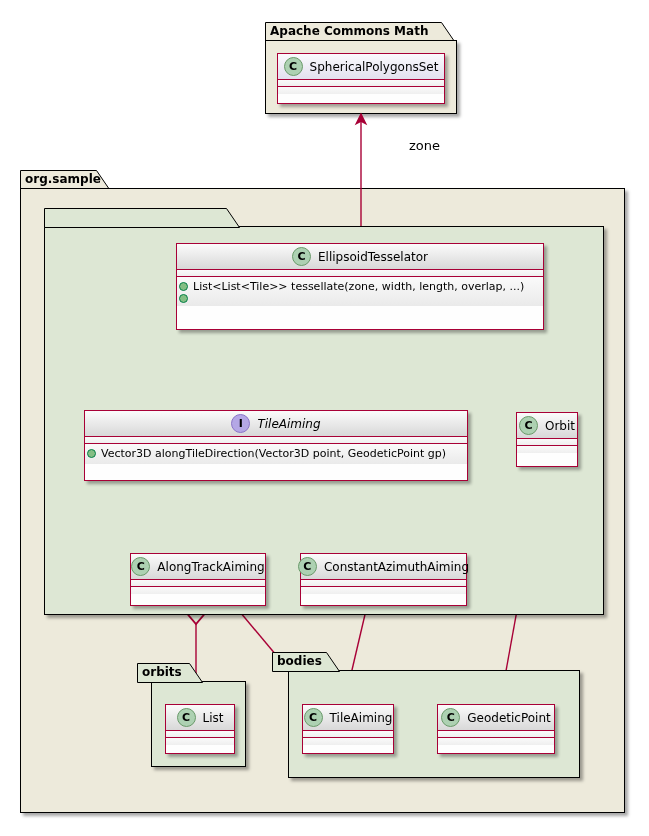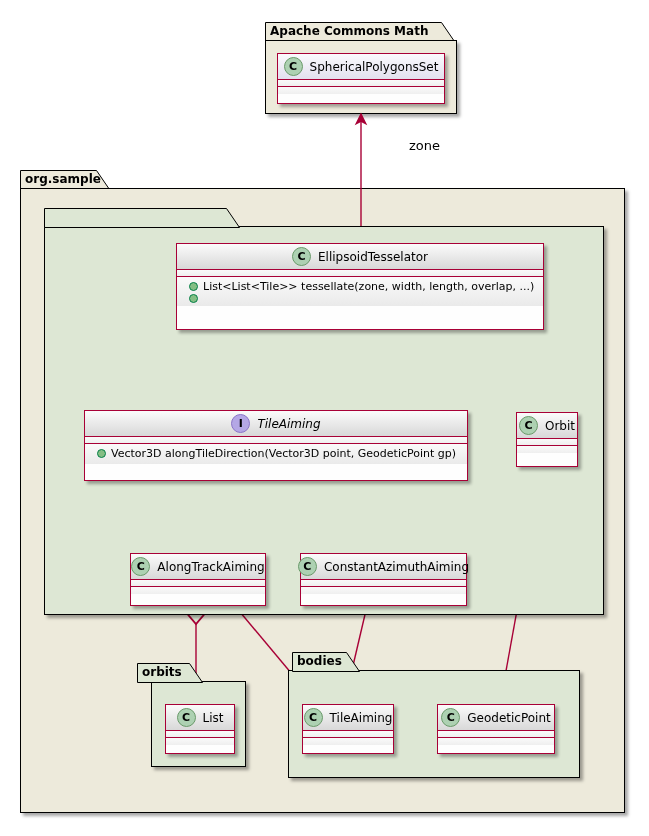--- a/index.html
+++ b/index.html
@@ -87,21 +87,21 @@
     box-sizing: border-box;
     height: 7px;
     border-bottom: 1px solid #A80036;
     background: linear-gradient(to bottom, #FAFAFA 0%, #EFEFEF 100%);
   }
   .cls-strip.last { border-bottom: none; }
 
   .cls-members {
     box-sizing: border-box;
     border-bottom: none;
-    padding: 2px 5px 3px 12px;
+    padding: 2px 5px 3px 2px;
     background: linear-gradient(to bottom, #FAFAFA 0%, #EAEAEA 100%);
   }
   .member {
     display: flex;
     align-items: center;
     gap: 5px;
     font-size: 11px;
     line-height: 15px;
     color: #000;
     white-space: nowrap;
@@ -185,21 +185,21 @@
   <div class="pkg pkg-green" style="left:44px; top:226px; width:560px; height:389px; z-index:2;"></div>
 
   <div class="tabwrap" style="left:137px; top:663px; z-index:3;">
     <svg width="66" height="20" viewBox="0 0 66 20">
       <path d="M0.5,19.5 L0.5,0.5 L52.5,0.5 L65.5,19.5 Z" fill="#DDE7D4" stroke="#000000" stroke-width="1"></path>
     </svg>
     <div class="tablabel">orbits</div>
   </div>
   <div class="pkg pkg-green" style="left:151px; top:681px; width:95px; height:86px; z-index:2;"></div>
 
-  <div class="tabwrap" style="left:292px; top:652px; z-index:3;">
+  <div class="tabwrap" style="left:272px; top:652px; z-index:3;">
     <svg width="68" height="20" viewBox="0 0 68 20">
       <path d="M0.5,19.5 L0.5,0.5 L54.5,0.5 L67.5,19.5 Z" fill="#DDE7D4" stroke="#000000" stroke-width="1"></path>
     </svg>
     <div class="tablabel">bodies</div>
   </div>
   <div class="pkg pkg-green" style="left:288px; top:670px; width:292px; height:108px; z-index:2;"></div>
 
   <svg id="edges" viewBox="0 0 649 836">
     <defs>
       <marker id="arrOpen" markerWidth="11" markerHeight="11" refX="9" refY="5.5" orient="auto">

